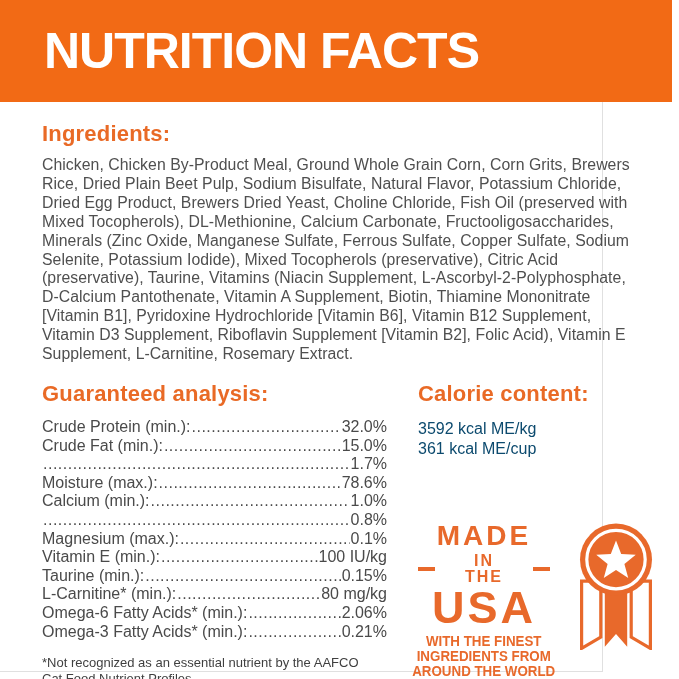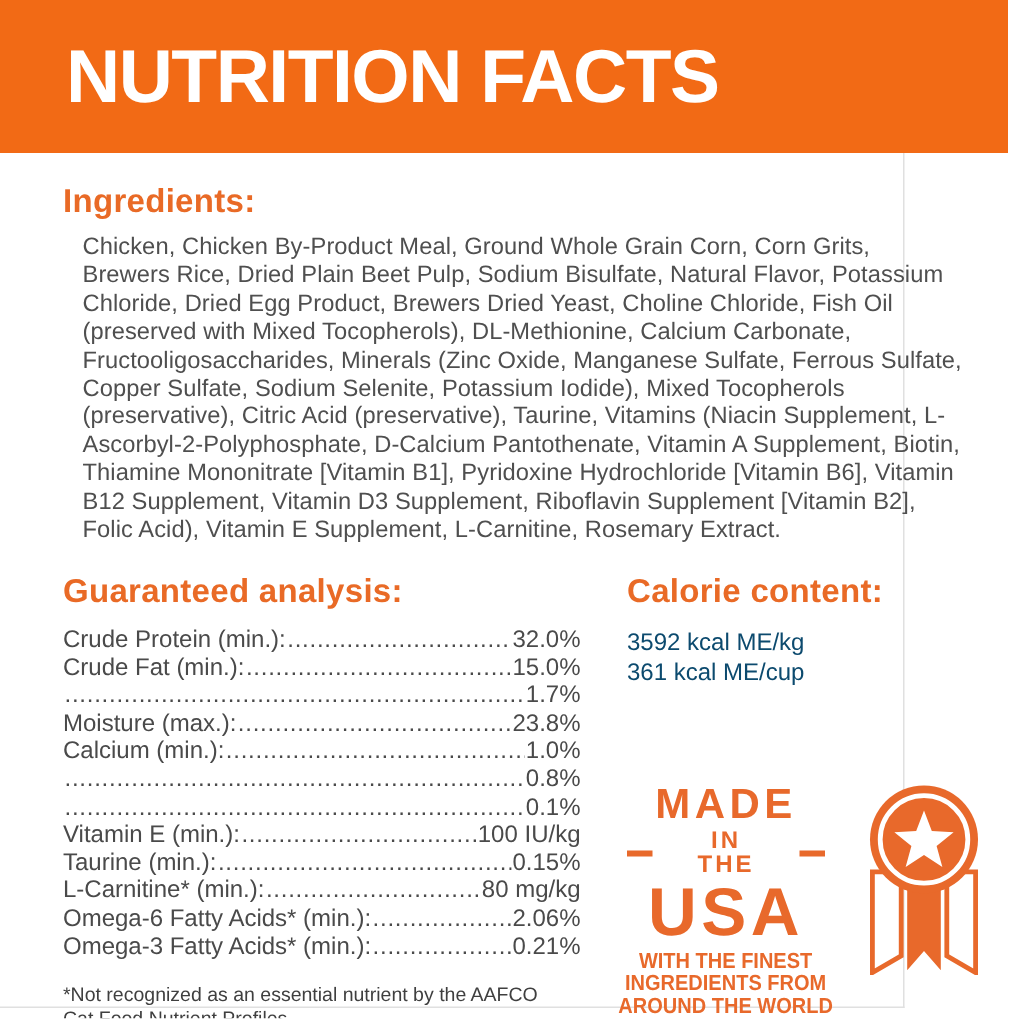--- a/index.html
+++ b/index.html
@@ -20,21 +20,21 @@
     margin:0 0 0 44px; color:#ffffff; font-size:50px; font-weight:800;
     letter-spacing:-1px; line-height:1;
   }
   
   .content { position:absolute; left:42px; top:102px; width:600px; }
   h2.orange {
     margin:0; color:#E96A26; font-size:22px; font-weight:800; letter-spacing:0.2px;
   }
   .ingredients h2 { margin-top:19px; }
   .ingredients p {
-    margin:9px 0 0 13px; color:#4F4F4F; font-size:15.8px; line-height:18.9px;
+    margin:9px 0 0 0; color:#4F4F4F; font-size:15.8px; line-height:18.9px;
     letter-spacing:0.05px;
   }
   
   .columns { display:flex; margin-top:17px; }
   .col-left { width:345px; flex:0 0 345px; }
   .col-right { margin-left:31px; flex:1; }
   .ga-rows { margin-top:11px; }
   .ga-row {
     display:flex; align-items:baseline; color:#4A4A4A;
     font-size:16px; line-height:18.6px; white-space:nowrap;
@@ -102,32 +102,33 @@
                 <span class="ga-dots"></span>
                 <span class="ga-value">15.0%</span>
               </div>
               <div class="ga-row">
                 <span class="ga-dots"></span>
                 <span class="ga-value">1.7%</span>
               </div>
               <div class="ga-row">
                 <span class="ga-label">Moisture (max.):</span>
                 <span class="ga-dots"></span>
-                <span class="ga-value">23.8%</span>
+                <span class="ga-value">78.6%</span>
               </div>
               <div class="ga-row">
                 <span class="ga-label">Calcium (min.):</span>
                 <span class="ga-dots"></span>
                 <span class="ga-value">1.0%</span>
               </div>
               <div class="ga-row">
                 <span class="ga-dots"></span>
                 <span class="ga-value">0.8%</span>
               </div>
               <div class="ga-row">
+                <span class="ga-label">Magnesium (max.):</span>
                 <span class="ga-dots"></span>
                 <span class="ga-value">0.1%</span>
               </div>
               <div class="ga-row">
                 <span class="ga-label">Vitamin E (min.):</span>
                 <span class="ga-dots"></span>
                 <span class="ga-value">100 IU/kg</span>
               </div>
               <div class="ga-row">
                 <span class="ga-label">Taurine (min.):</span>

